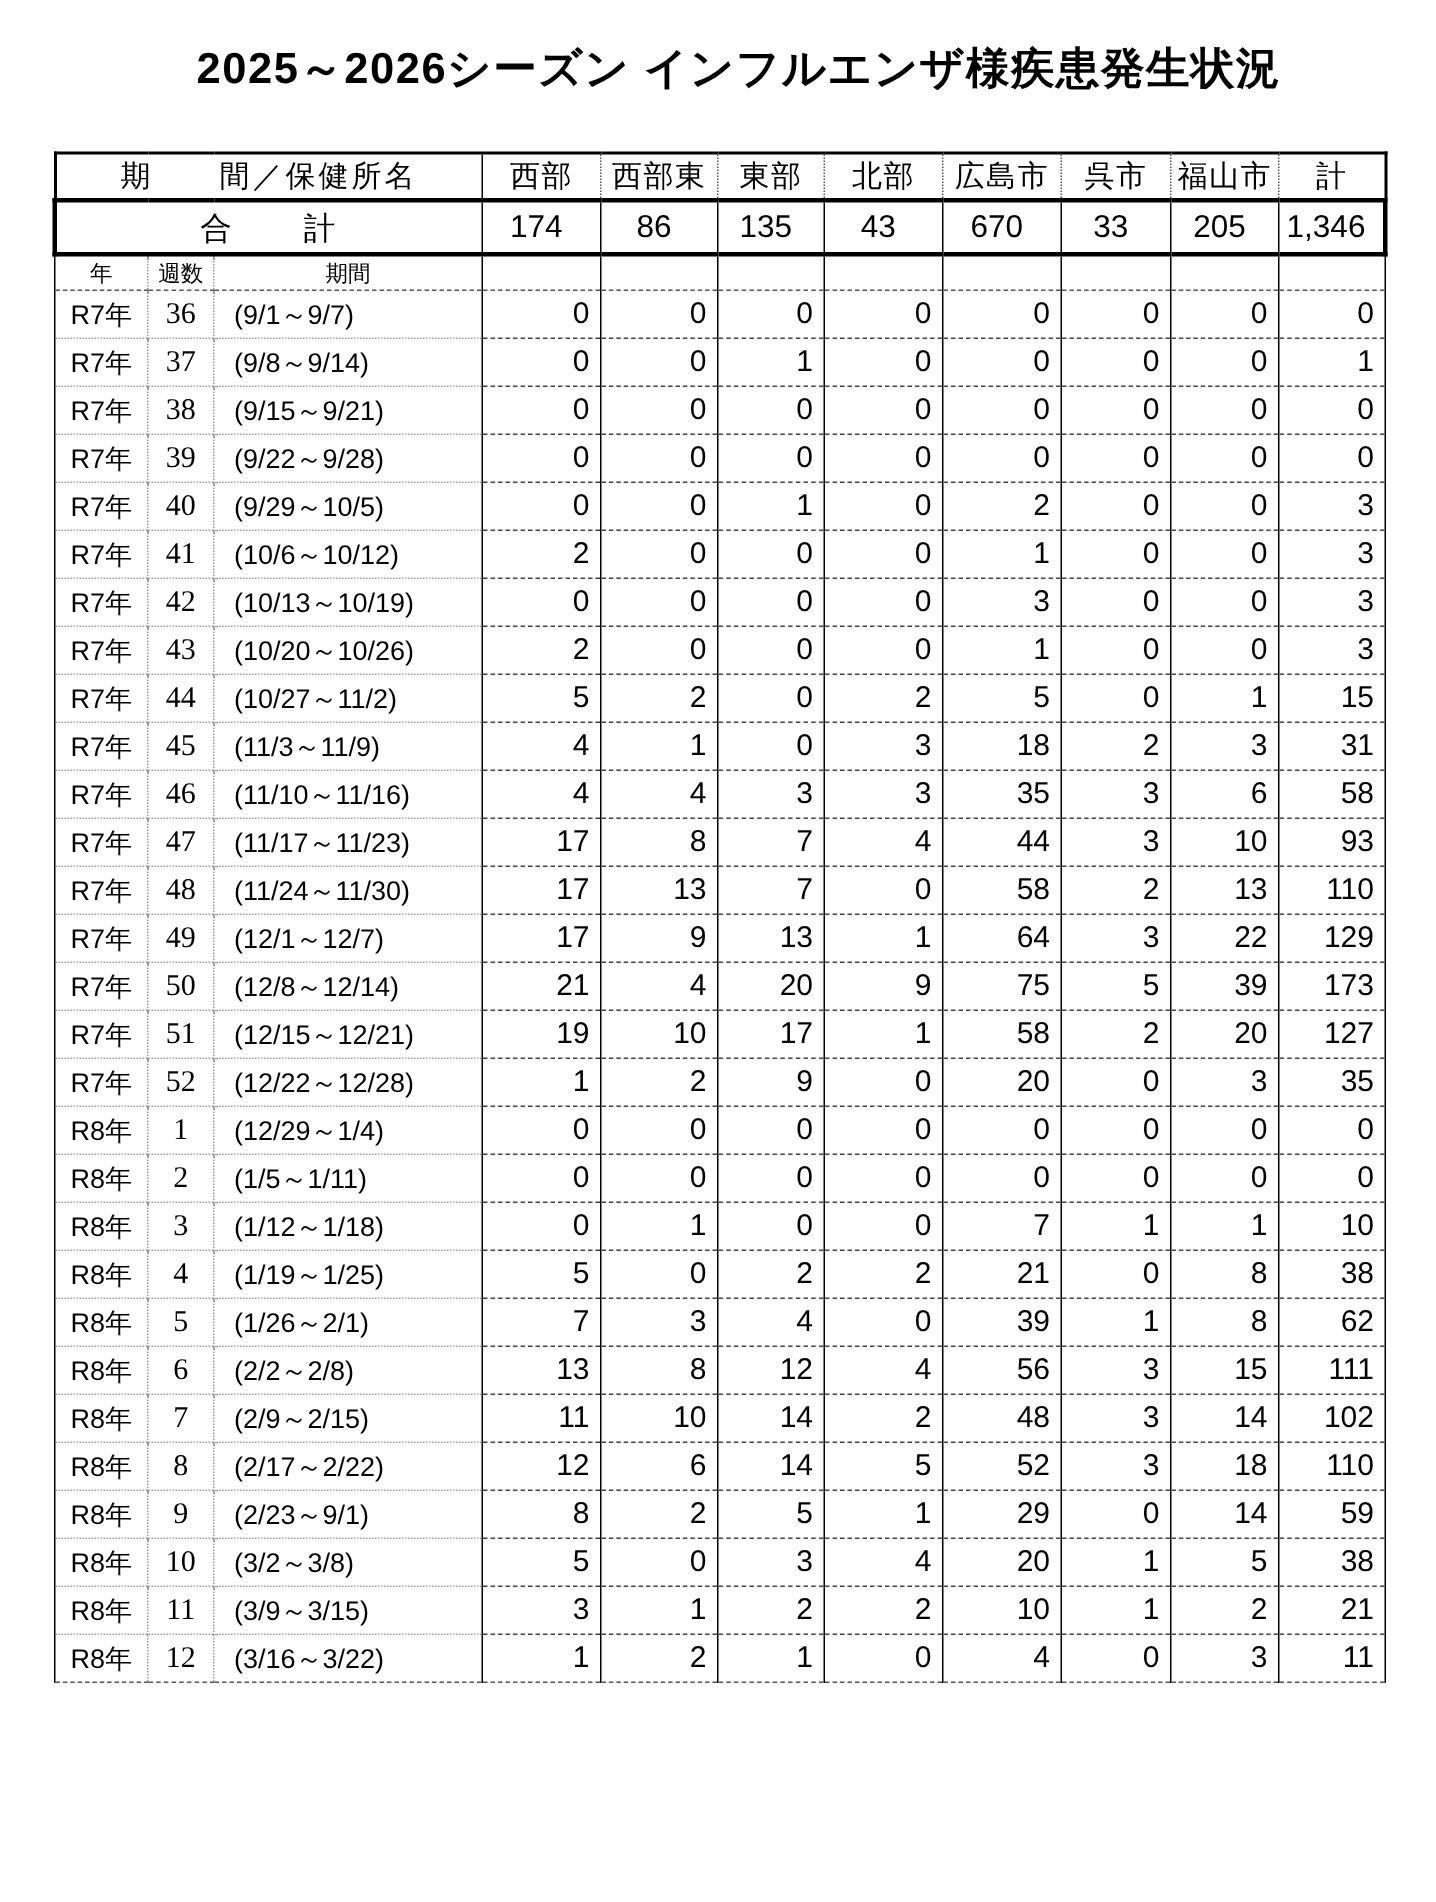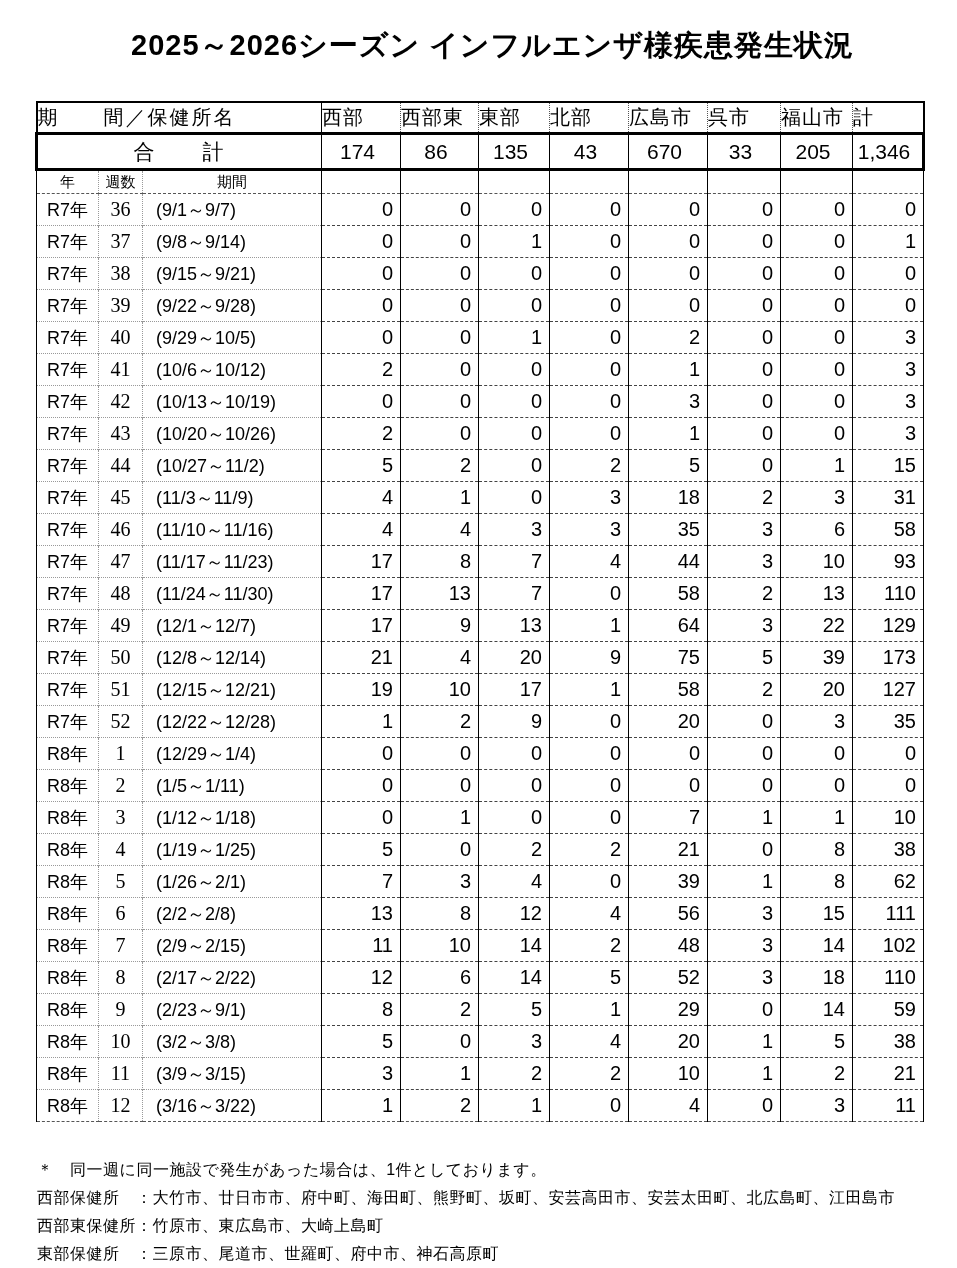--- a/index.html
+++ b/index.html
@@ -33,21 +33,21 @@
     padding: 0;
     overflow: hidden;
     white-space: nowrap;
   }
 
   
   tr.head-row th {
     height: 29px;
     font-size: 20px;
     font-weight: normal;
-    text-align: left;
+    text-align: center;
     border-top: 2px solid #000;
     letter-spacing: 1px;
   }
   tr.head-row th.corner {
     border-left: 2px solid #000;
     border-right: 1px solid #000;
     letter-spacing: 2px;
   }
   tr.head-row th.colhead { border-left: 1px dotted #555; }
   tr.head-row th.colhead:last-child { border-right: 2px solid #000; }
@@ -578,21 +578,14 @@
       <td class="c-num">1</td>
       <td class="c-num">0</td>
       <td class="c-num">4</td>
       <td class="c-num">0</td>
       <td class="c-num">3</td>
       <td class="c-num">11</td>
     </tr>
   </tbody>
   </table>
 
-  <div class="notes">
-    <p>＊　同一週に同一施設で発生があった場合は、1件としております。</p>
-    <p>西部保健所　：大竹市、廿日市市、府中町、海田町、熊野町、坂町、安芸高田市、安芸太田町、北広島町、江田島市</p>
-    <p>西部東保健所：竹原市、東広島市、大崎上島町</p>
-    <p>東部保健所　：三原市、尾道市、世羅町、府中市、神石高原町</p>
-
-  </div>
 
 </div>
 
 </body></html>

